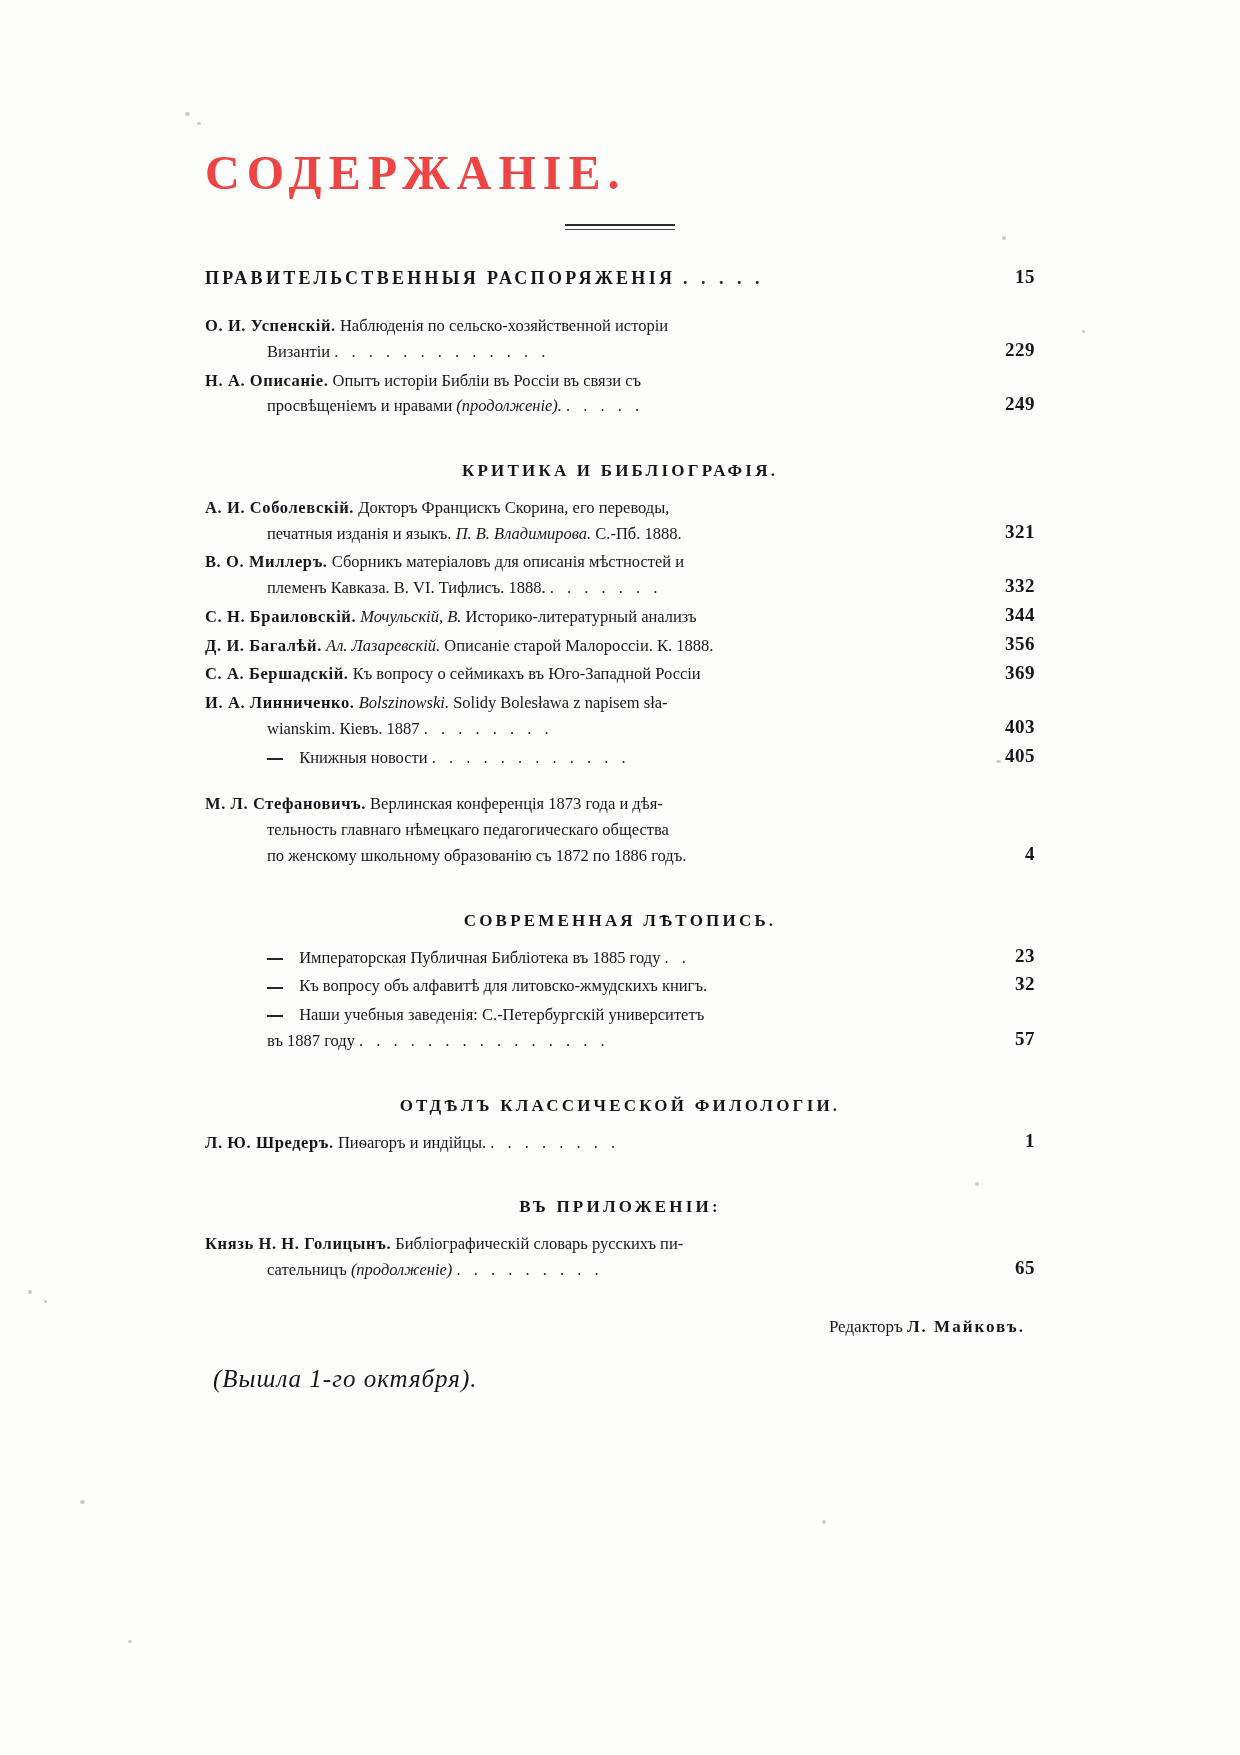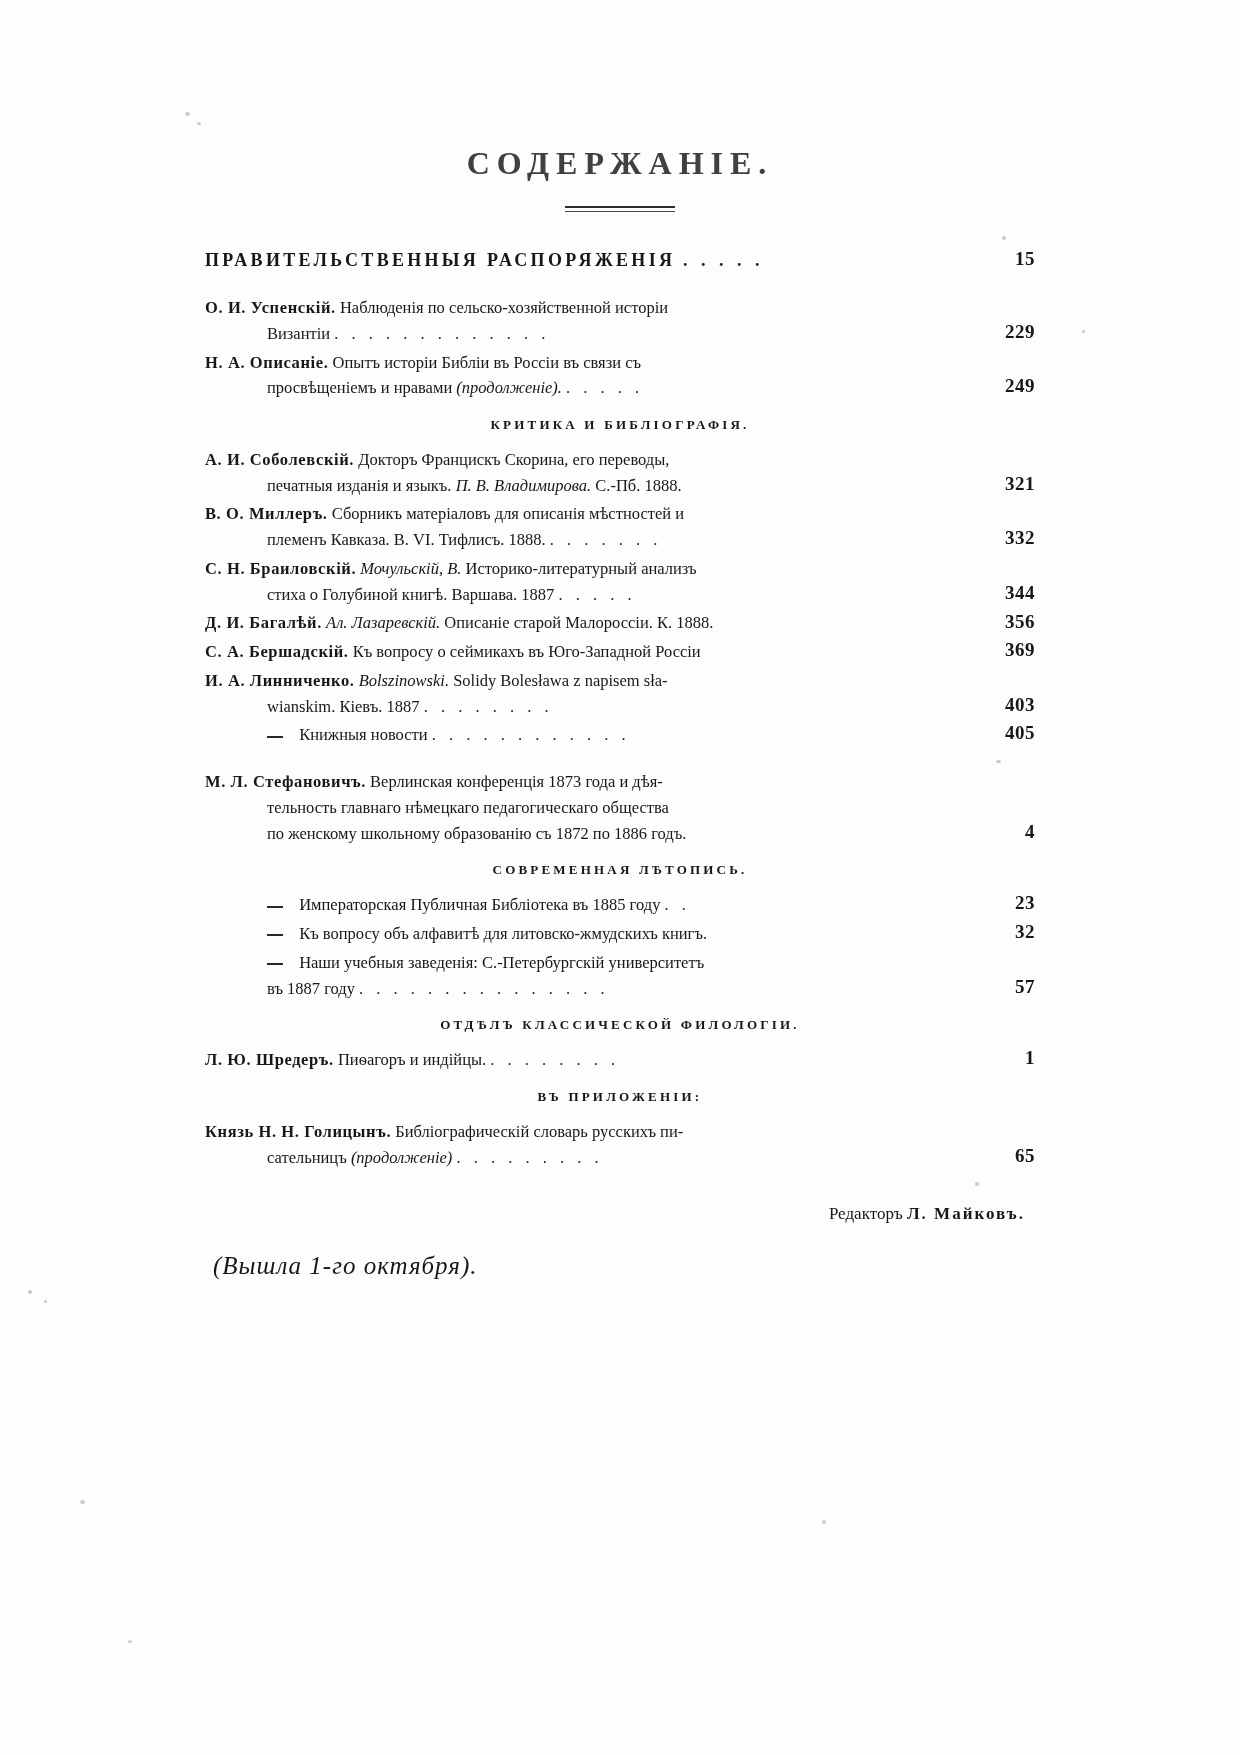--- a/index.html
+++ b/index.html
@@ -27,42 +27,41 @@
     border-radius: 50%;
     opacity: .55;
   }
   .content {
     position: absolute;
     left: 205px;
     top: 120px;
     width: 830px;
   }
   .title {
-    text-align: center;
-    font-size: 32px;
+    font-size: 48px;
     letter-spacing: 7px;
     font-weight: 700;
-    color: #404040;
+    color: #ef4444;
     margin: 25px 0 0 0;
     font-family: "Liberation Serif", "DejaVu Serif", serif;
   }
   .rule {
     width: 110px;
     margin: 24px auto 0 auto;
     border: 0;
     border-top: 2px solid #2a2d30;
     border-bottom: 1px solid #42464a;
     height: 3px;
   }
   .section-head {
     text-align: center;
-    font-size: 13px;
+    font-size: 17px;
     letter-spacing: 3.2px;
     font-weight: 700;
-    margin: 16px 0 14px 0;
+    margin: 42px 0 14px 0;
     color: #141618;
   }
   .entry {
     position: relative;
     margin: 0 0 3px 0;
     font-size: 16.5px;
     line-height: 1.56;
   }
   .entry .body {
     display: block;
@@ -211,24 +210,20 @@
       </span>
       <span class="pg">332</span>
     </div>
 
     <div class="entry">
       <span class="body">
         <span class="author">С. Н. Браиловскій.</span>
         <span class="ital">Мочульскій, В.</span>
         <span>Историко-литературный анализъ</span>
       </span>
-      <span class="line2">
-        <span>стиха о Голубиной книгѣ. Варшава. 1887</span>
-        <span class="dots"> . . . . .</span>
-      </span>
       <span class="pg">344</span>
     </div>
 
     <div class="entry">
       <span class="body">
         <span class="author">Д. И. Багалѣй.</span>
         <span class="ital">Ал. Лазаревскій.</span>
         <span>Описаніе старой Малороссіи. К. 1888.</span>
       </span>
       <span class="pg">356</span>

